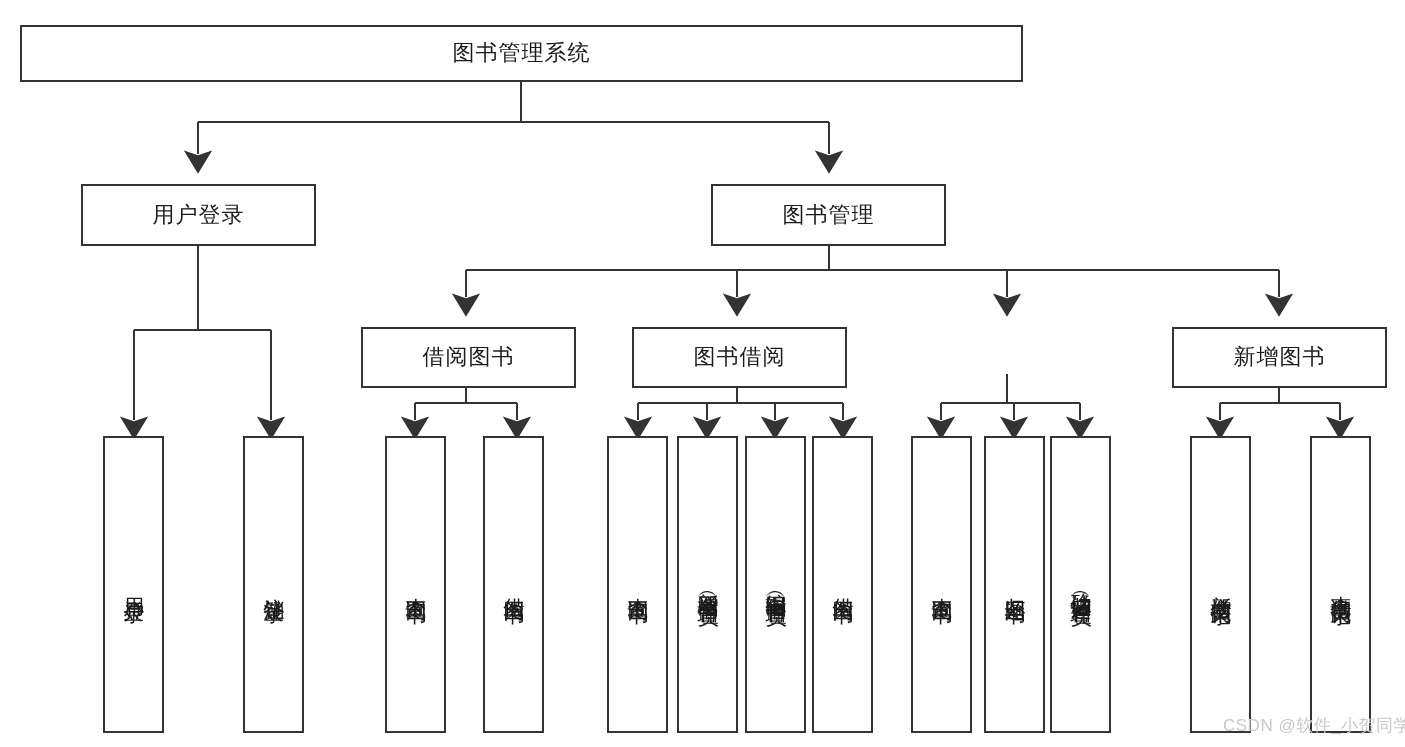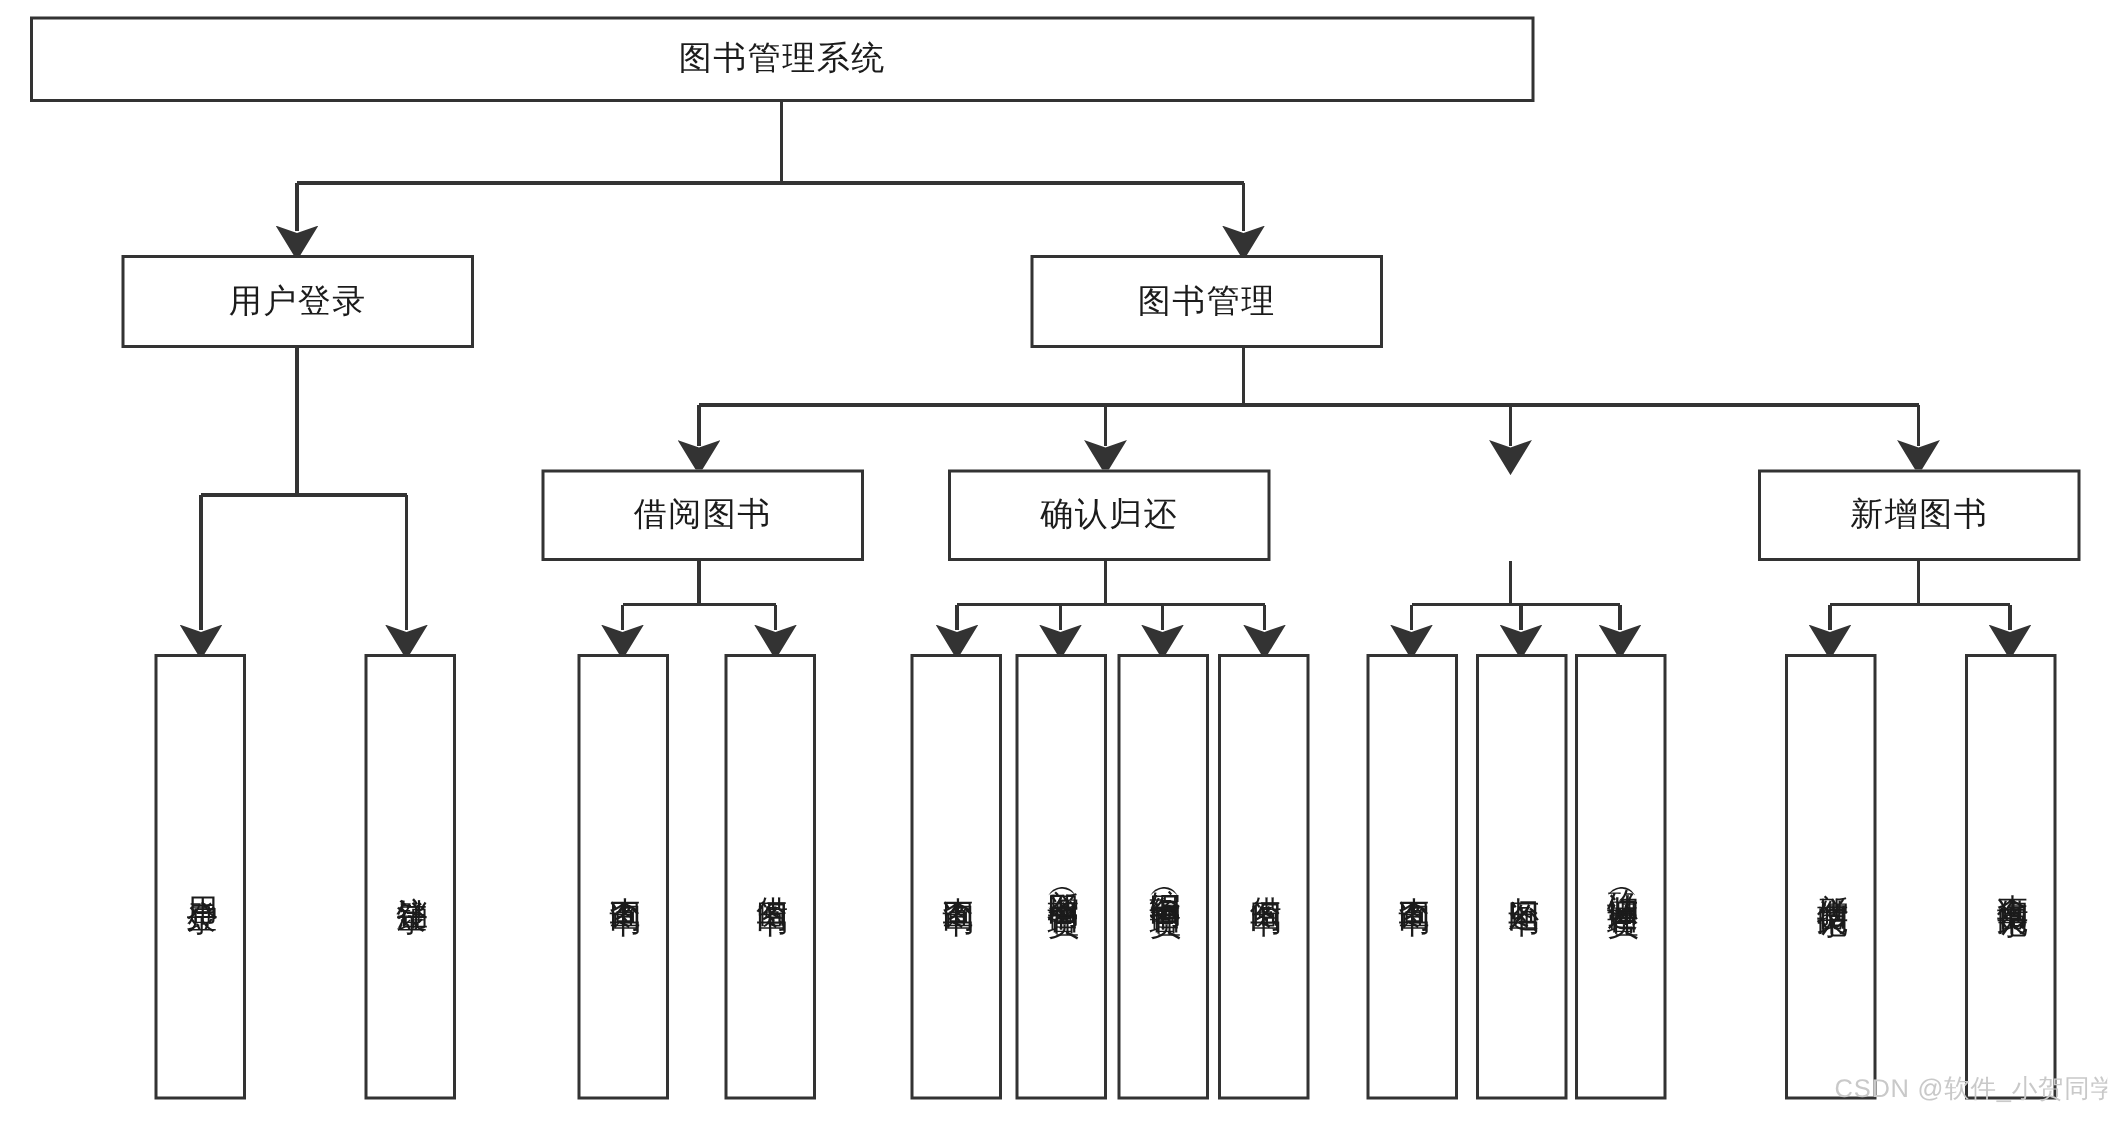--- a/index.html
+++ b/index.html
@@ -32,20 +32,21 @@
     background: #ffffff;
     display: flex;
     align-items: center;
     justify-content: center;
     color: #1b1b1b;
   }
   .node.h {
     font-size: 22px;
     letter-spacing: 1px;
     line-height: 1.1;
+    margin-top: 14px;
   }
   .node.v {
     font-size: 21px;
     letter-spacing: 1px;
   }
   .vtext {
     writing-mode: vertical-rl;
     text-orientation: upright;
     line-height: 1.18;
     letter-spacing: 2px;
@@ -116,29 +117,29 @@
     </g>
   </svg>
 
   <div class="node h" style="left:20px; top:11px; width:1003px; height:57px;">
     <span>图书管理系统</span>
   </div>
 
   <div class="node h" style="left:81px; top:170px; width:235px; height:62px;">
     <span>用户登录</span>
   </div>
-  <div class="node h" style="left:687px; top:170px; width:235px; height:62px;">
+  <div class="node h" style="left:711px; top:170px; width:235px; height:62px;">
     <span>图书管理</span>
   </div>
 
   <div class="node h" style="left:361px; top:313px; width:215px; height:61px;">
     <span>借阅图书</span>
   </div>
   <div class="node h" style="left:632px; top:313px; width:215px; height:61px;">
-    <span>确认归还</span>
+    <span>图书借阅</span>
   </div>
   <div class="node h" style="left:1172px; top:313px; width:215px; height:61px;">
     <span>新增图书</span>
   </div>
 
   <div class="node v" style="left:103px; top:436px; width:61px; height:297px;">
     <span class="vtext">用户登录</span>
   </div>
   <div class="node v" style="left:243px; top:436px; width:61px; height:297px;">
     <span class="vtext">注销登录</span>

